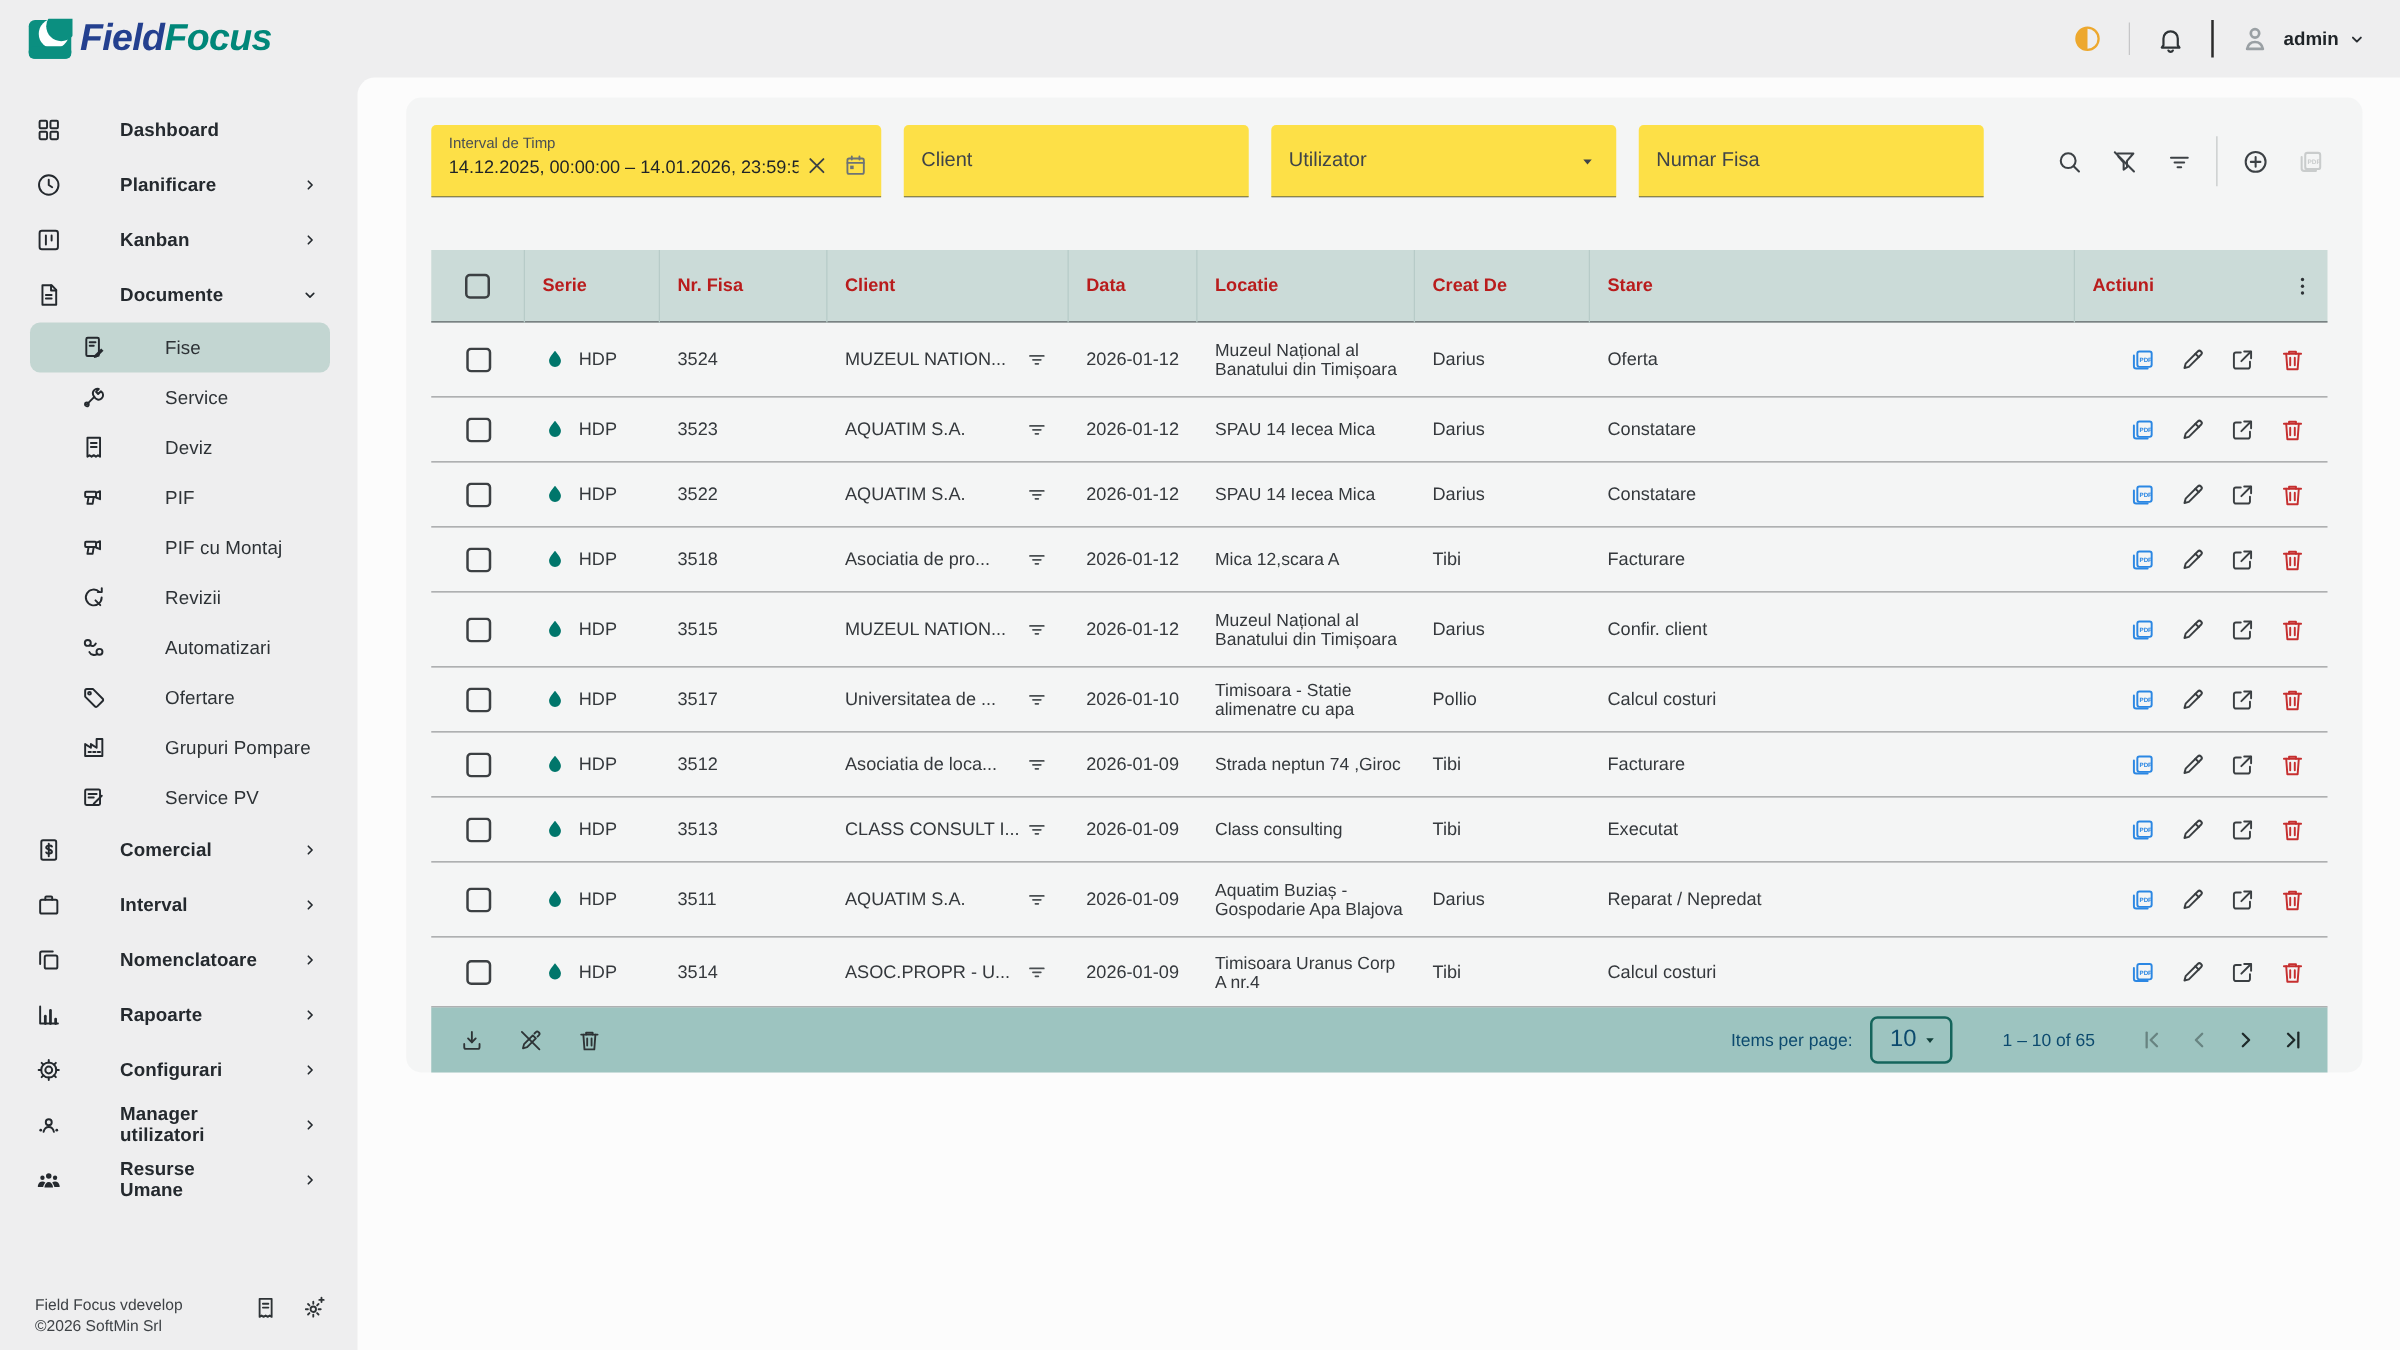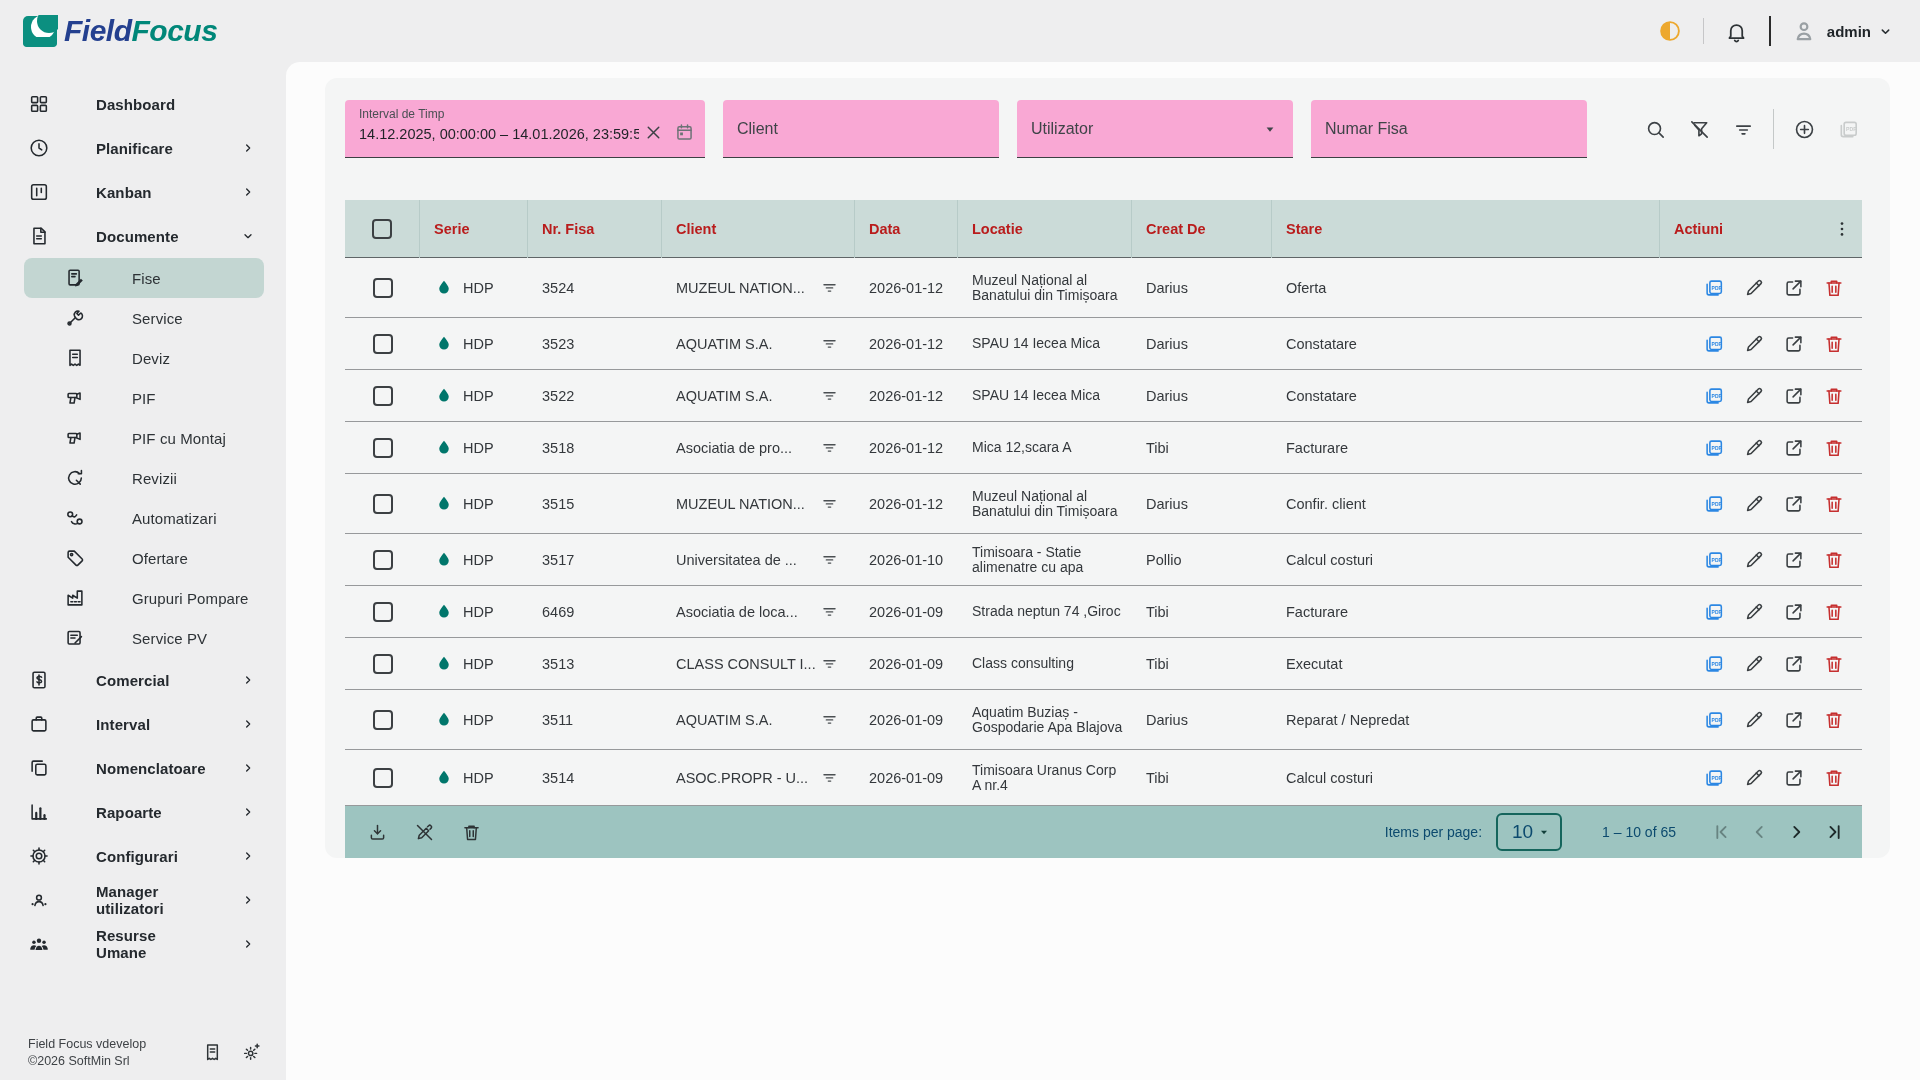--- a/index.html
+++ b/index.html
@@ -35,32 +35,32 @@
 
   
   .sidebar { position:absolute; left:0; top:62px; width:286px; bottom:0; }
   .nav { padding-top:20px; }
   .nav-item { height:44px; display:flex; align-items:center; margin:0 22px 0 24px; padding:0 8px 0 4px; border-radius:8px; cursor:pointer; color:#24292e;gap:32px; }
   .nav-item.child { height:40px; padding-left:40px; }
   .nav-item.active { background:#c3d6d2; }
   .nav-label { font-size:15px; margin-left:14px; flex:1; font-weight:600; letter-spacing:.1px; }
   .nav-item.child .nav-label { font-weight:400; color:#2d3236; }
   .nav-item .chev svg { width:16px; height:16px; stroke-width:2; }
-  .sidebar-footer { position:absolute; left:28px; right:24px; bottom:10px; display:flex; align-items:center; justify-content:space-between; }
+  .sidebar-footer { position:absolute; left:28px; right:24px; bottom:10px; display:flex; align-items:flex-start; justify-content:space-between; }
   .sf-text { font-size:12.5px; color:#3e4246; line-height:1.35; }
   .sf-icons { display:flex; gap:18px; color:#2e3336; padding-bottom:2px; }
   .sf-icons svg { width:21px; height:21px; }
 
   
   .main { position:absolute; left:286px; top:62px; right:0; bottom:0; background:#fcfcfc; border-top-left-radius:14px; }
   .card { position:absolute; left:39px; top:16px; width:1565px; height:780px; background:#f4f5f5; border-radius:12px; }
 
   
   .filters { position:absolute; left:20px; top:22px; right:20px; height:58px; display:flex; align-items:center; }
-  .field { background:#f9a8d4; border-bottom:1px solid #3c4043; border-radius:4px 4px 0 0; height:58px; }
+  .field { background:#fde047; border-bottom:1px solid #3c4043; border-radius:4px 4px 0 0; height:58px; }
   .field-interval { width:360px; margin-right:18px; padding:7px 10px 0 14px; display:flex; }
   .fi-main { flex:1; overflow:hidden; }
   .fi-label { font-size:12px; color:#4a4f53; display:block; }
   .fi-value { font-size:14.5px; color:#1f2327; white-space:nowrap; overflow:hidden; display:block; margin-top:5px; }
   .fi-icons { display:flex; align-items:center; gap:10px; color:#3c4145; padding-left:4px; }
   .fi-icons .icon svg { width:21px; height:21px; }
   .cal-ic { color:#6d7376; }
   .field-plain { width:292px; margin-right:18px; display:flex; align-items:center; padding:0 14px; font-size:16px; color:#3f4448; }
   .field-plain .ph { flex:1; }
   .sel-arrow svg { width:18px; height:18px; }
@@ -886,21 +886,21 @@
               <span class="checkbox"></span>
             </div>
             <div class="td serie-cell">
               <span class="icon droplet">
                 <svg viewBox="0 0 24 24">
                   <path d="M12 3.2c3.2 3.9 5.7 6.9 5.7 9.8a5.7 5.7 0 0 1-11.4 0c0-2.9 2.5-5.9 5.7-9.8z" fill="currentColor" stroke="none"></path>
                 </svg>
               </span>
               <span>HDP</span>
             </div>
-            <div class="td">6469</div>
+            <div class="td">3512</div>
             <div class="td client-cell">
               <span class="ct">Asociatia de loca...</span>
               <span class="icon client-filter">
                 <svg viewBox="0 0 24 24">
                   <path d="M5 8.5h14M8 12.5h8M10.5 16.5h3"></path>
                 </svg>
               </span>
             </div>
             <div class="td">2026-01-09</div>
             <div class="td locatie-cell">Strada neptun 74 ,Giroc</div>

